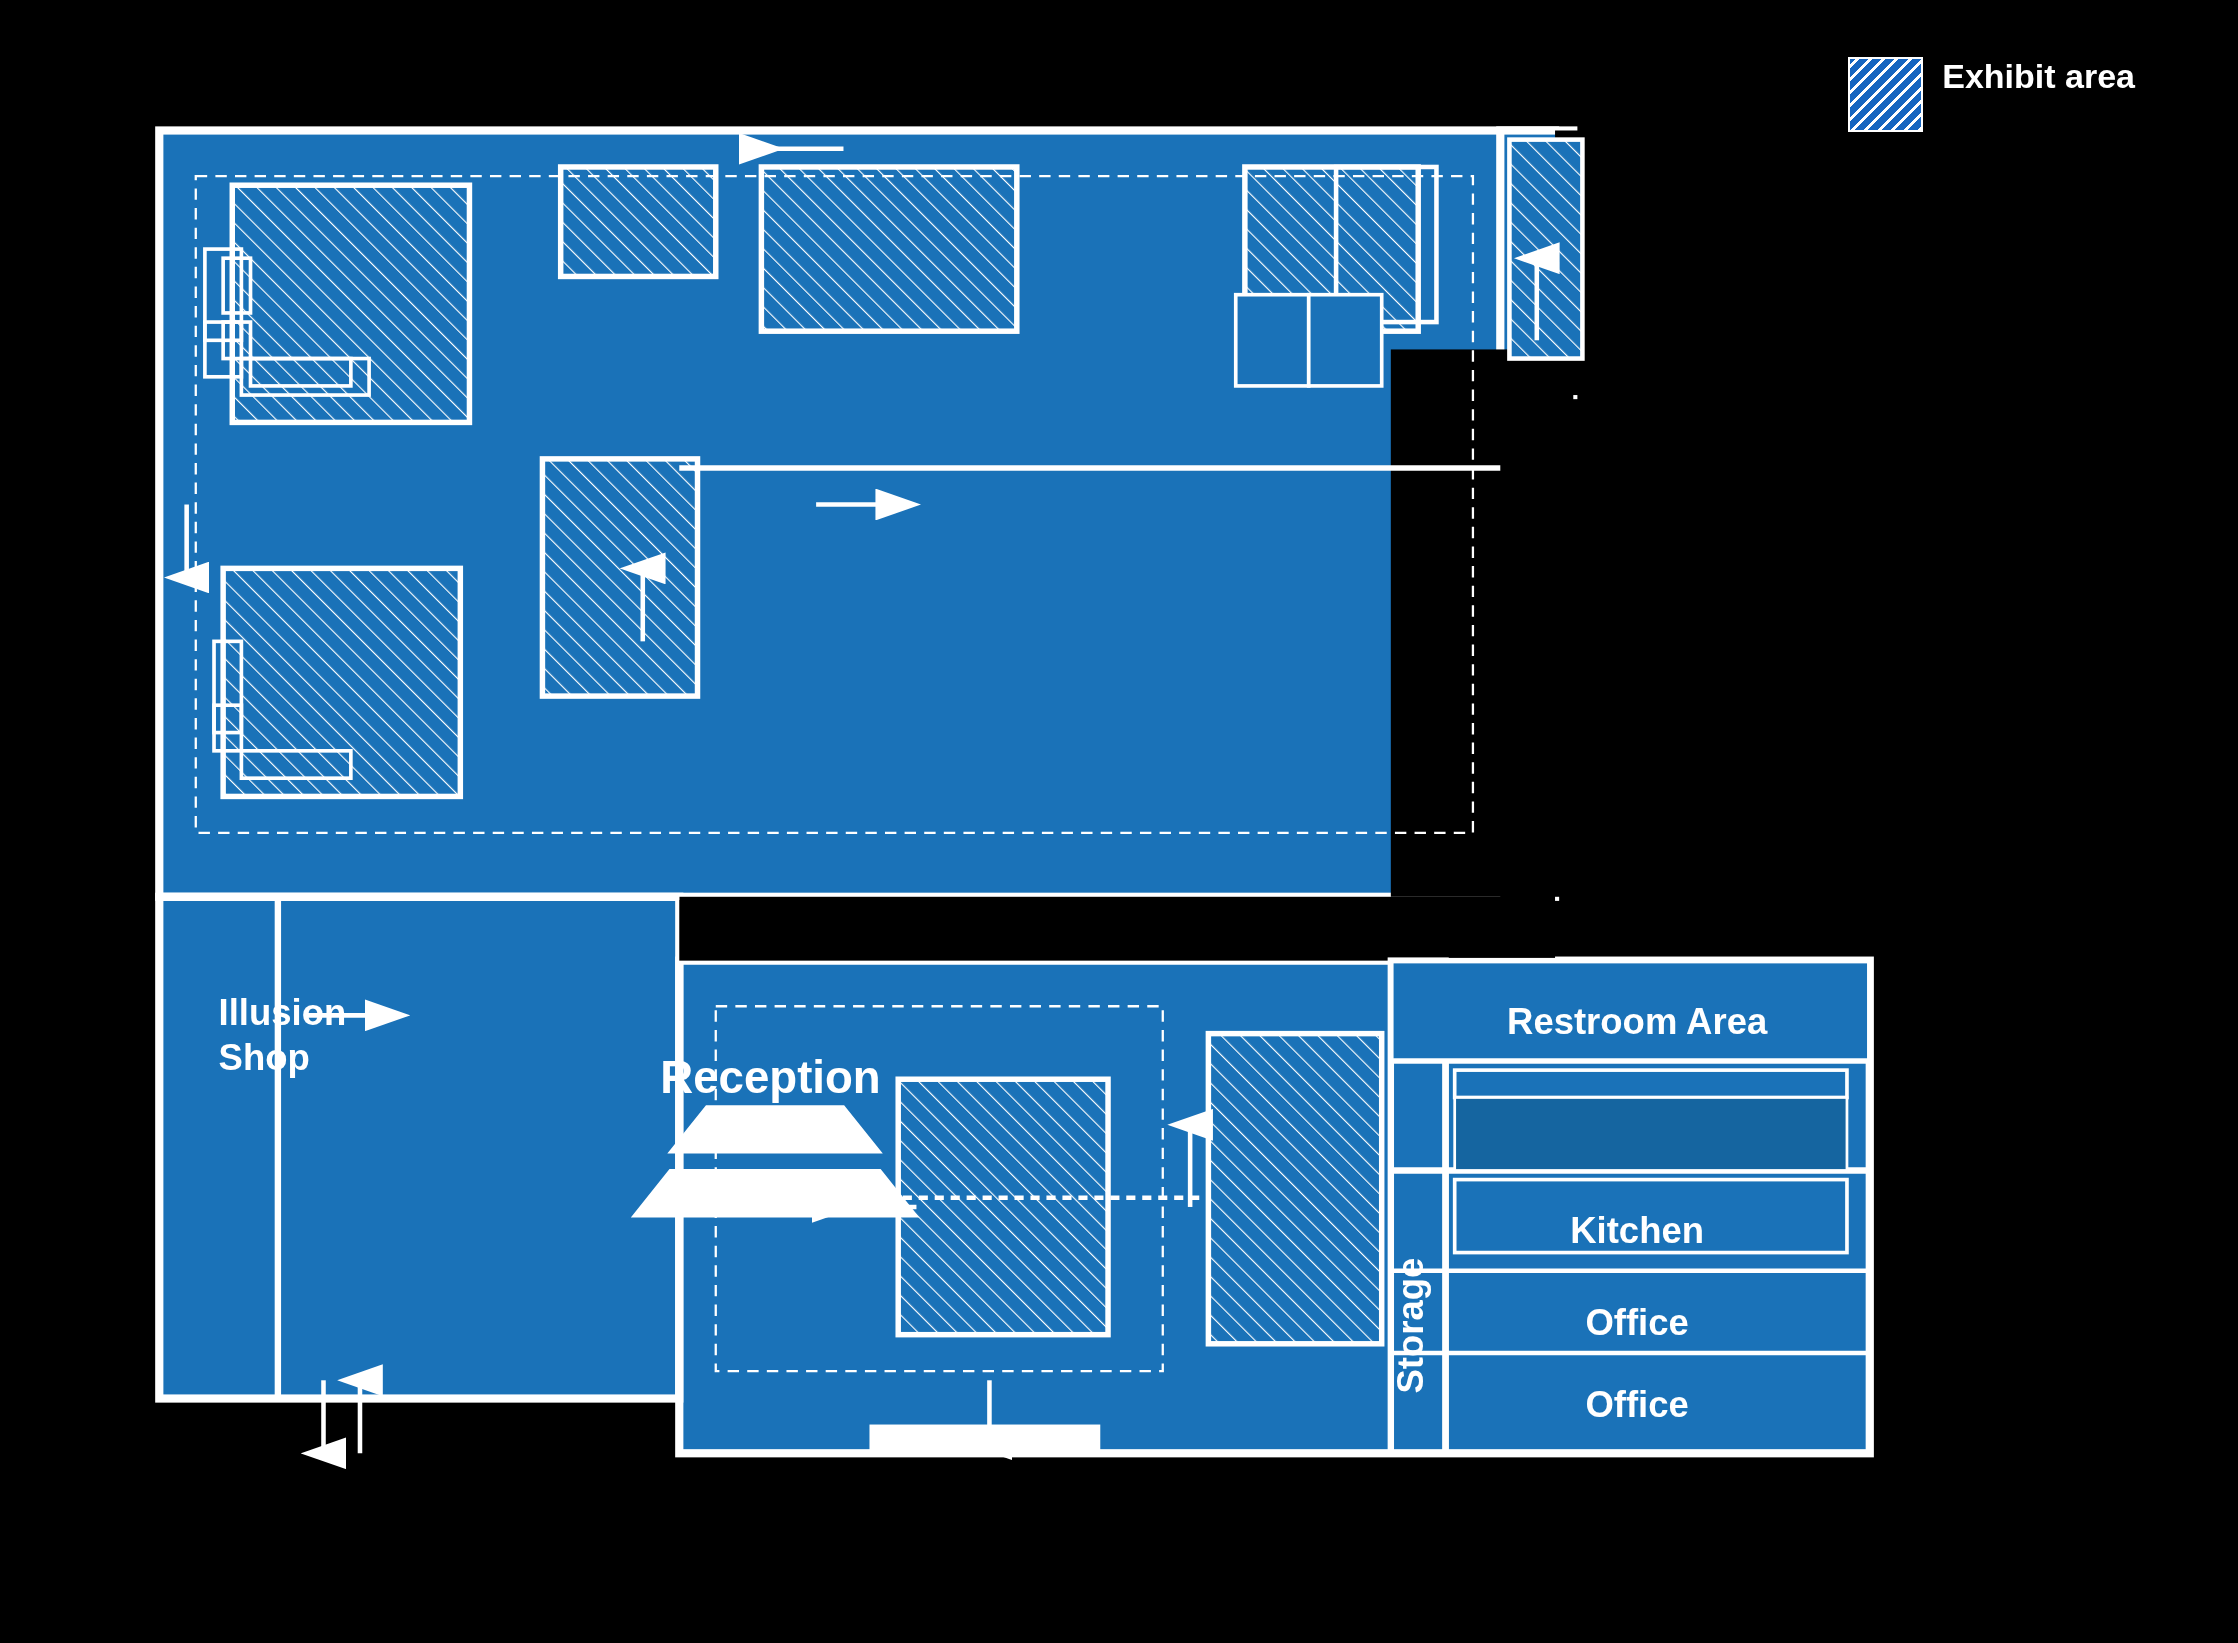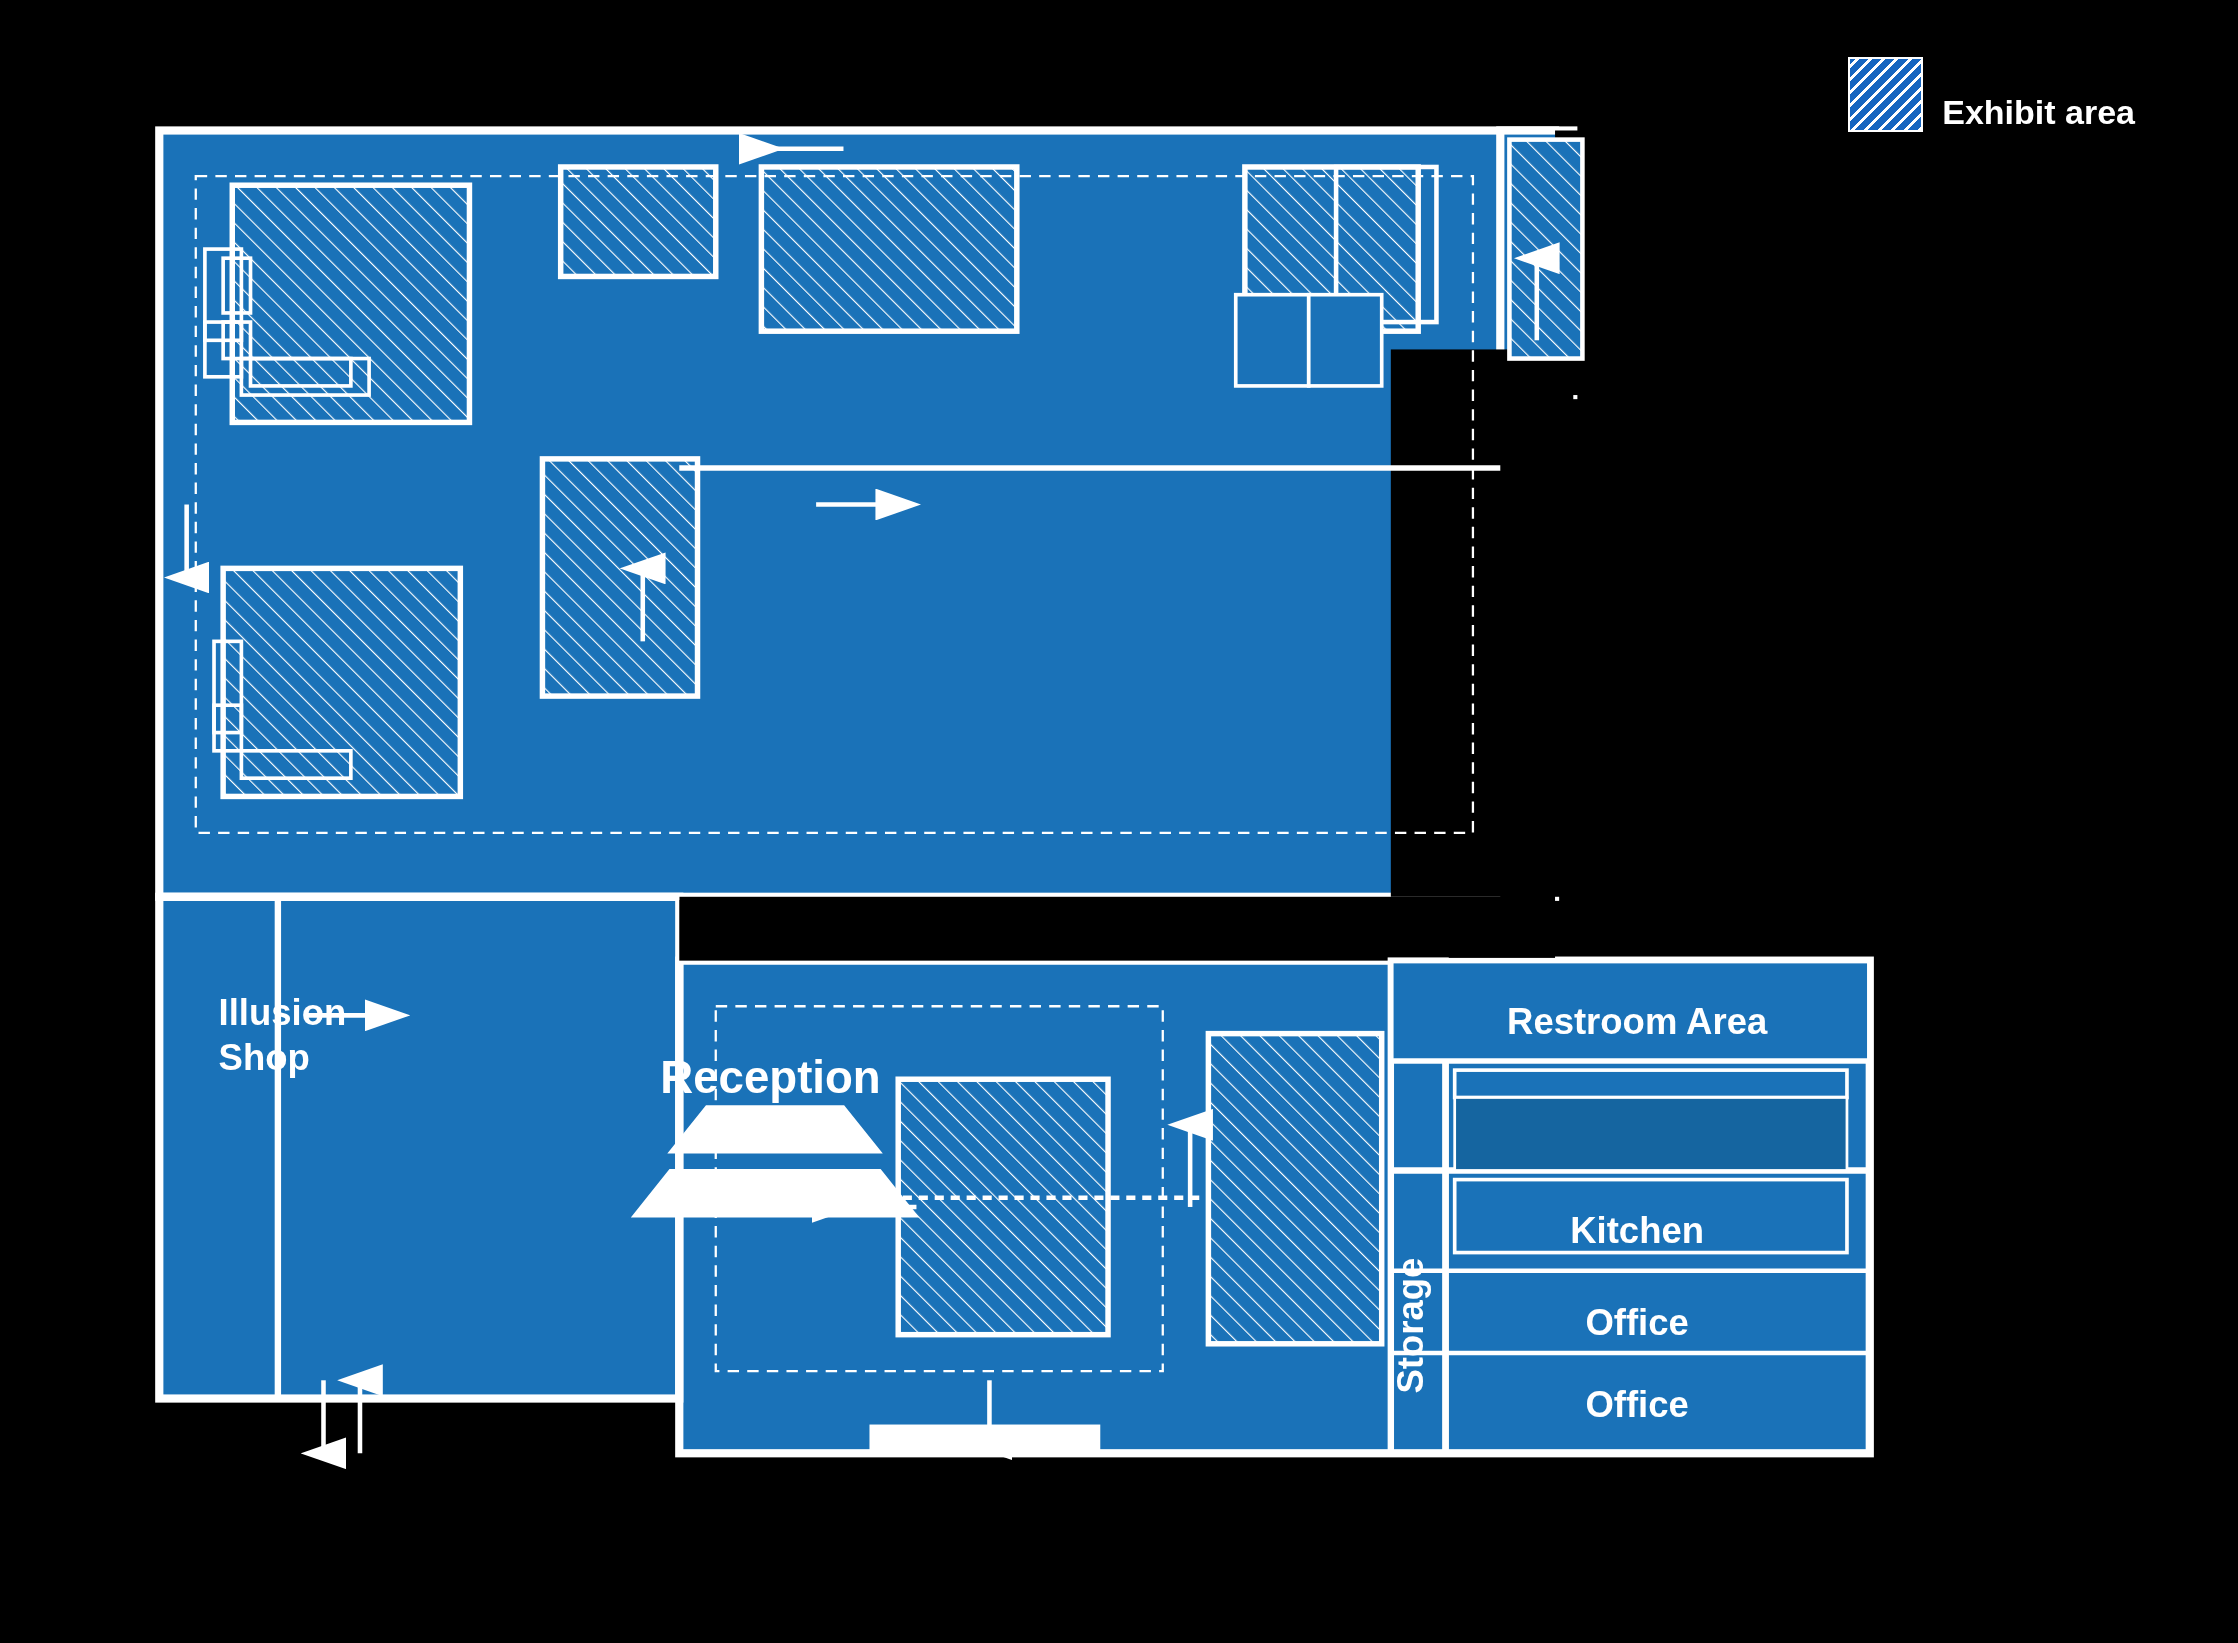--- a/index.html
+++ b/index.html
@@ -11,21 +11,21 @@
       overflow: hidden;
       font-family: Arial, sans-serif;
     }
 
     
     .legend {
       position: absolute;
       top: 57px;
       right: 104px;
       display: flex;
-      align-items: flex-end;
+      align-items: flex-start;
       gap: 19px;
     }
     .legend-box {
       width: 75px;
       height: 75px;
       border: 2.8px solid white;
       position: relative;
       overflow: hidden;
       background: #1565c0;
     }

